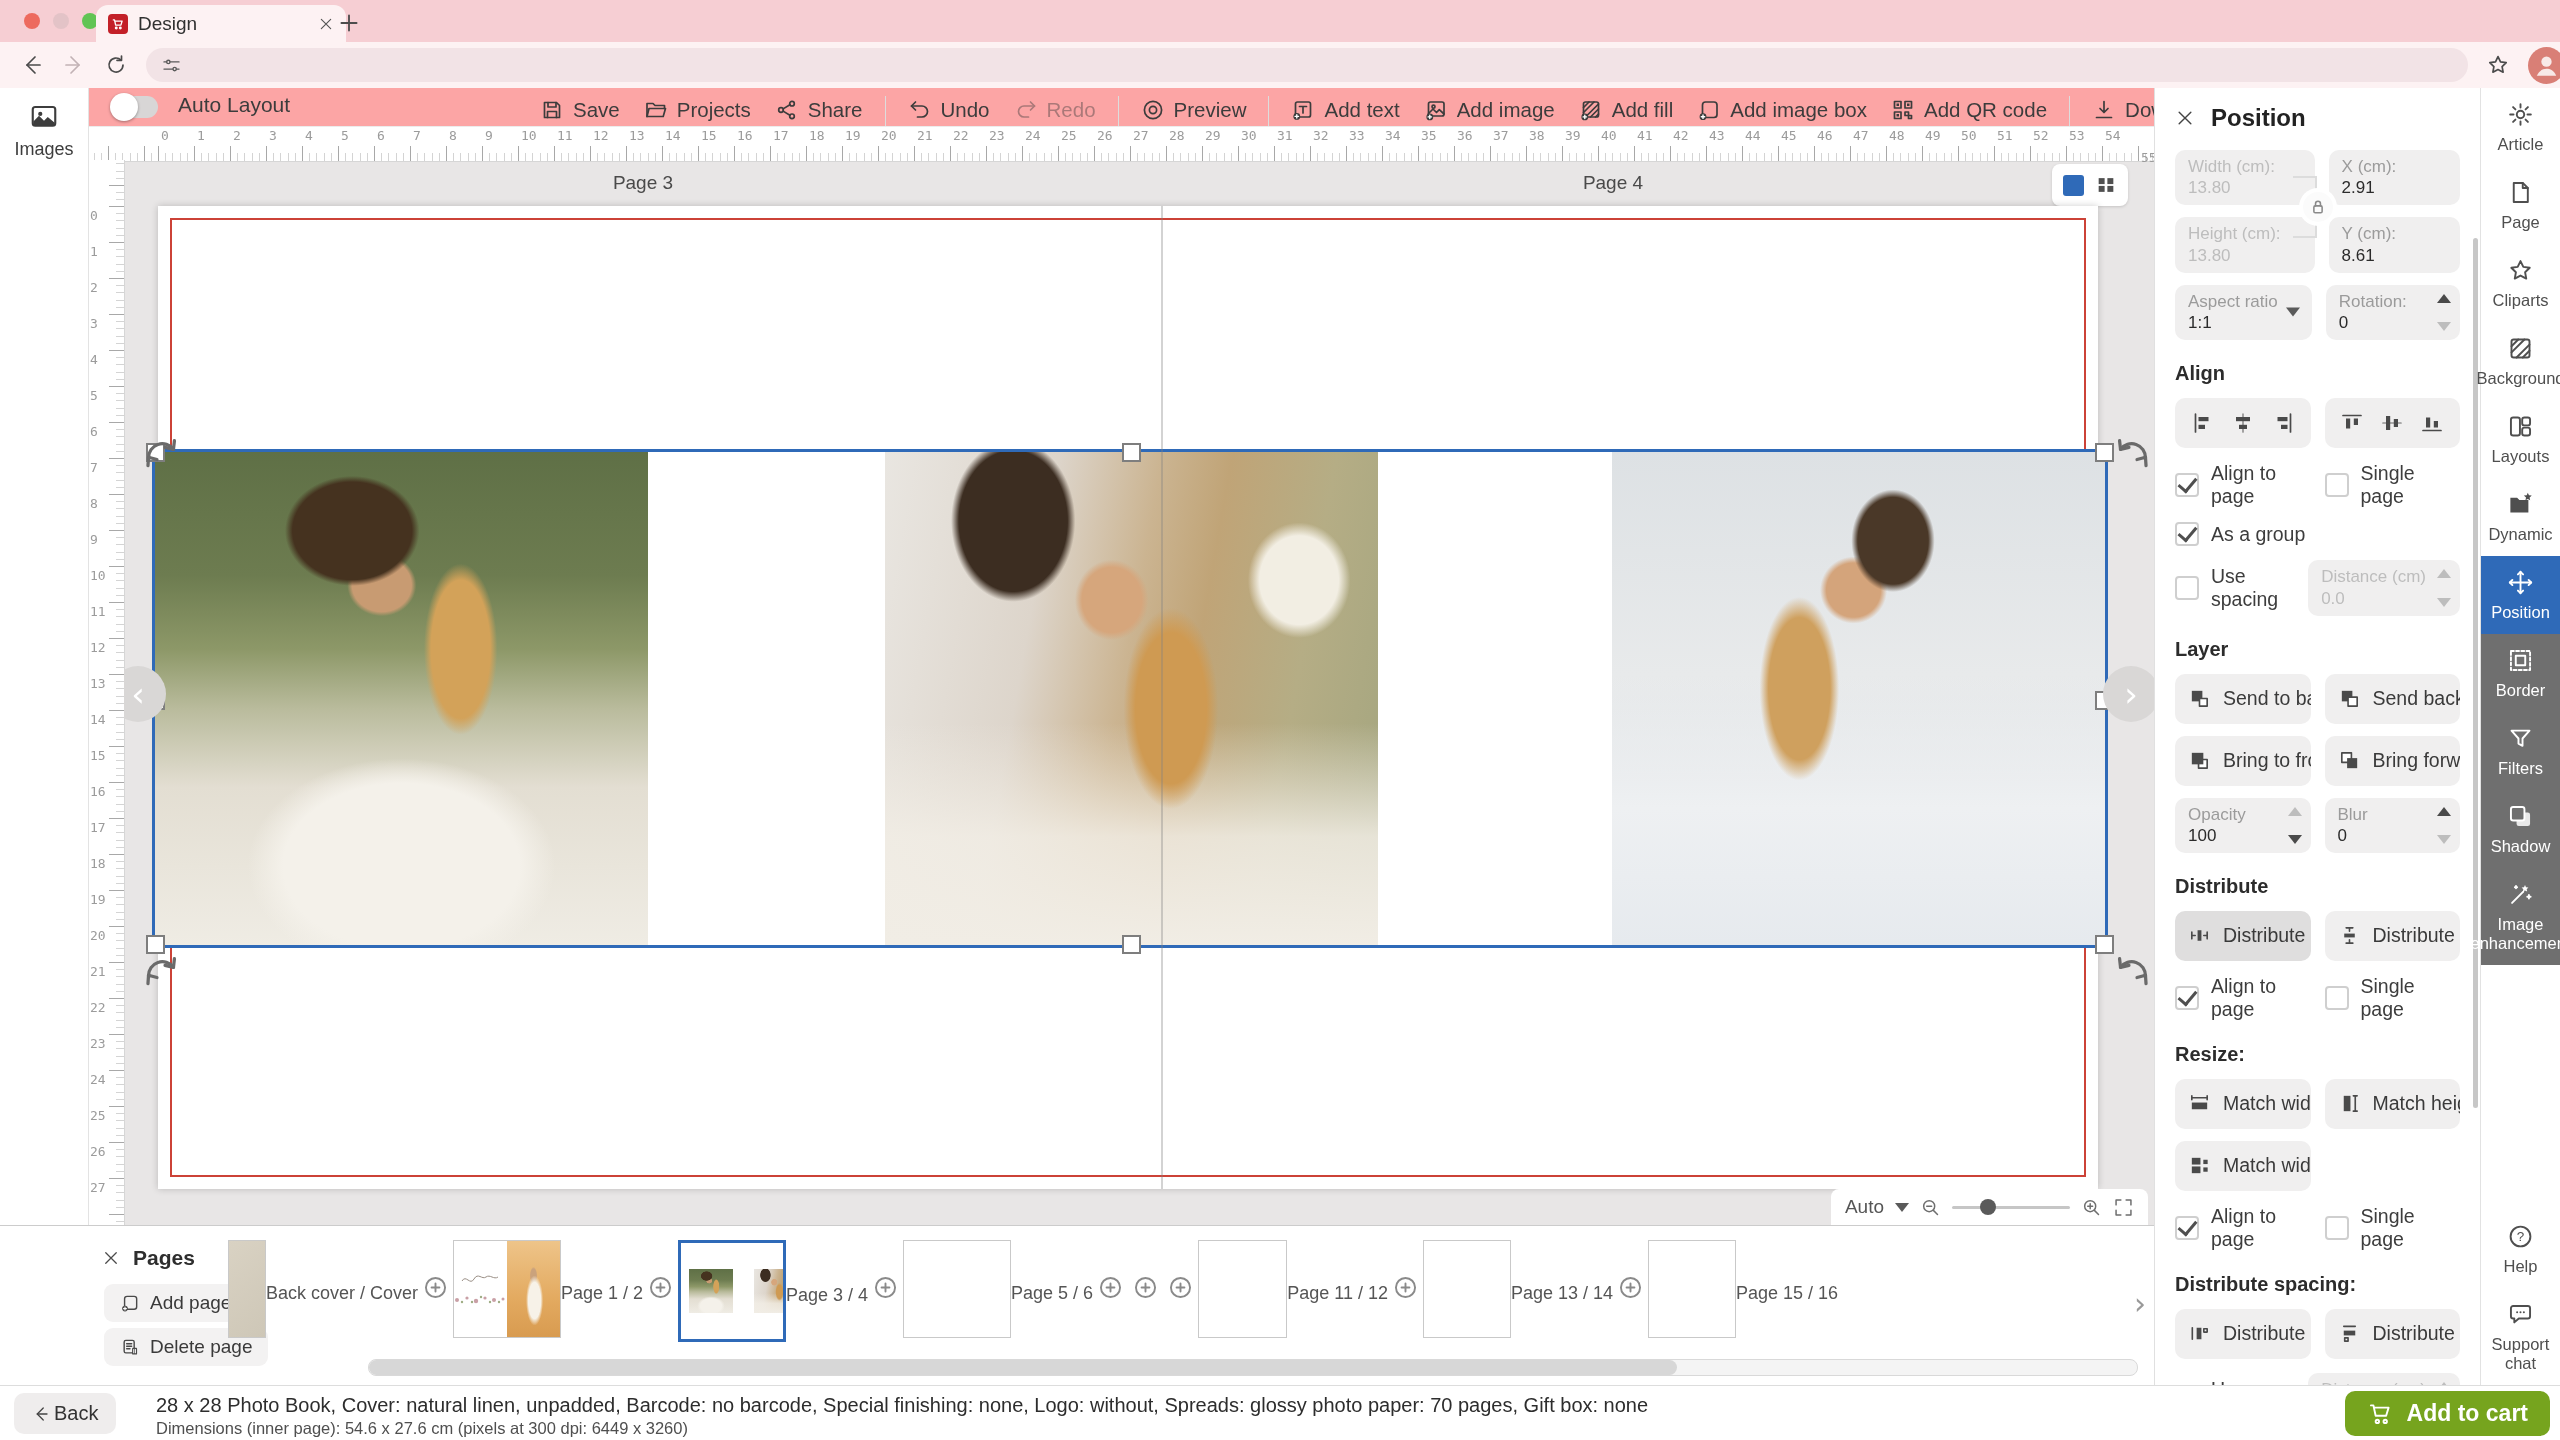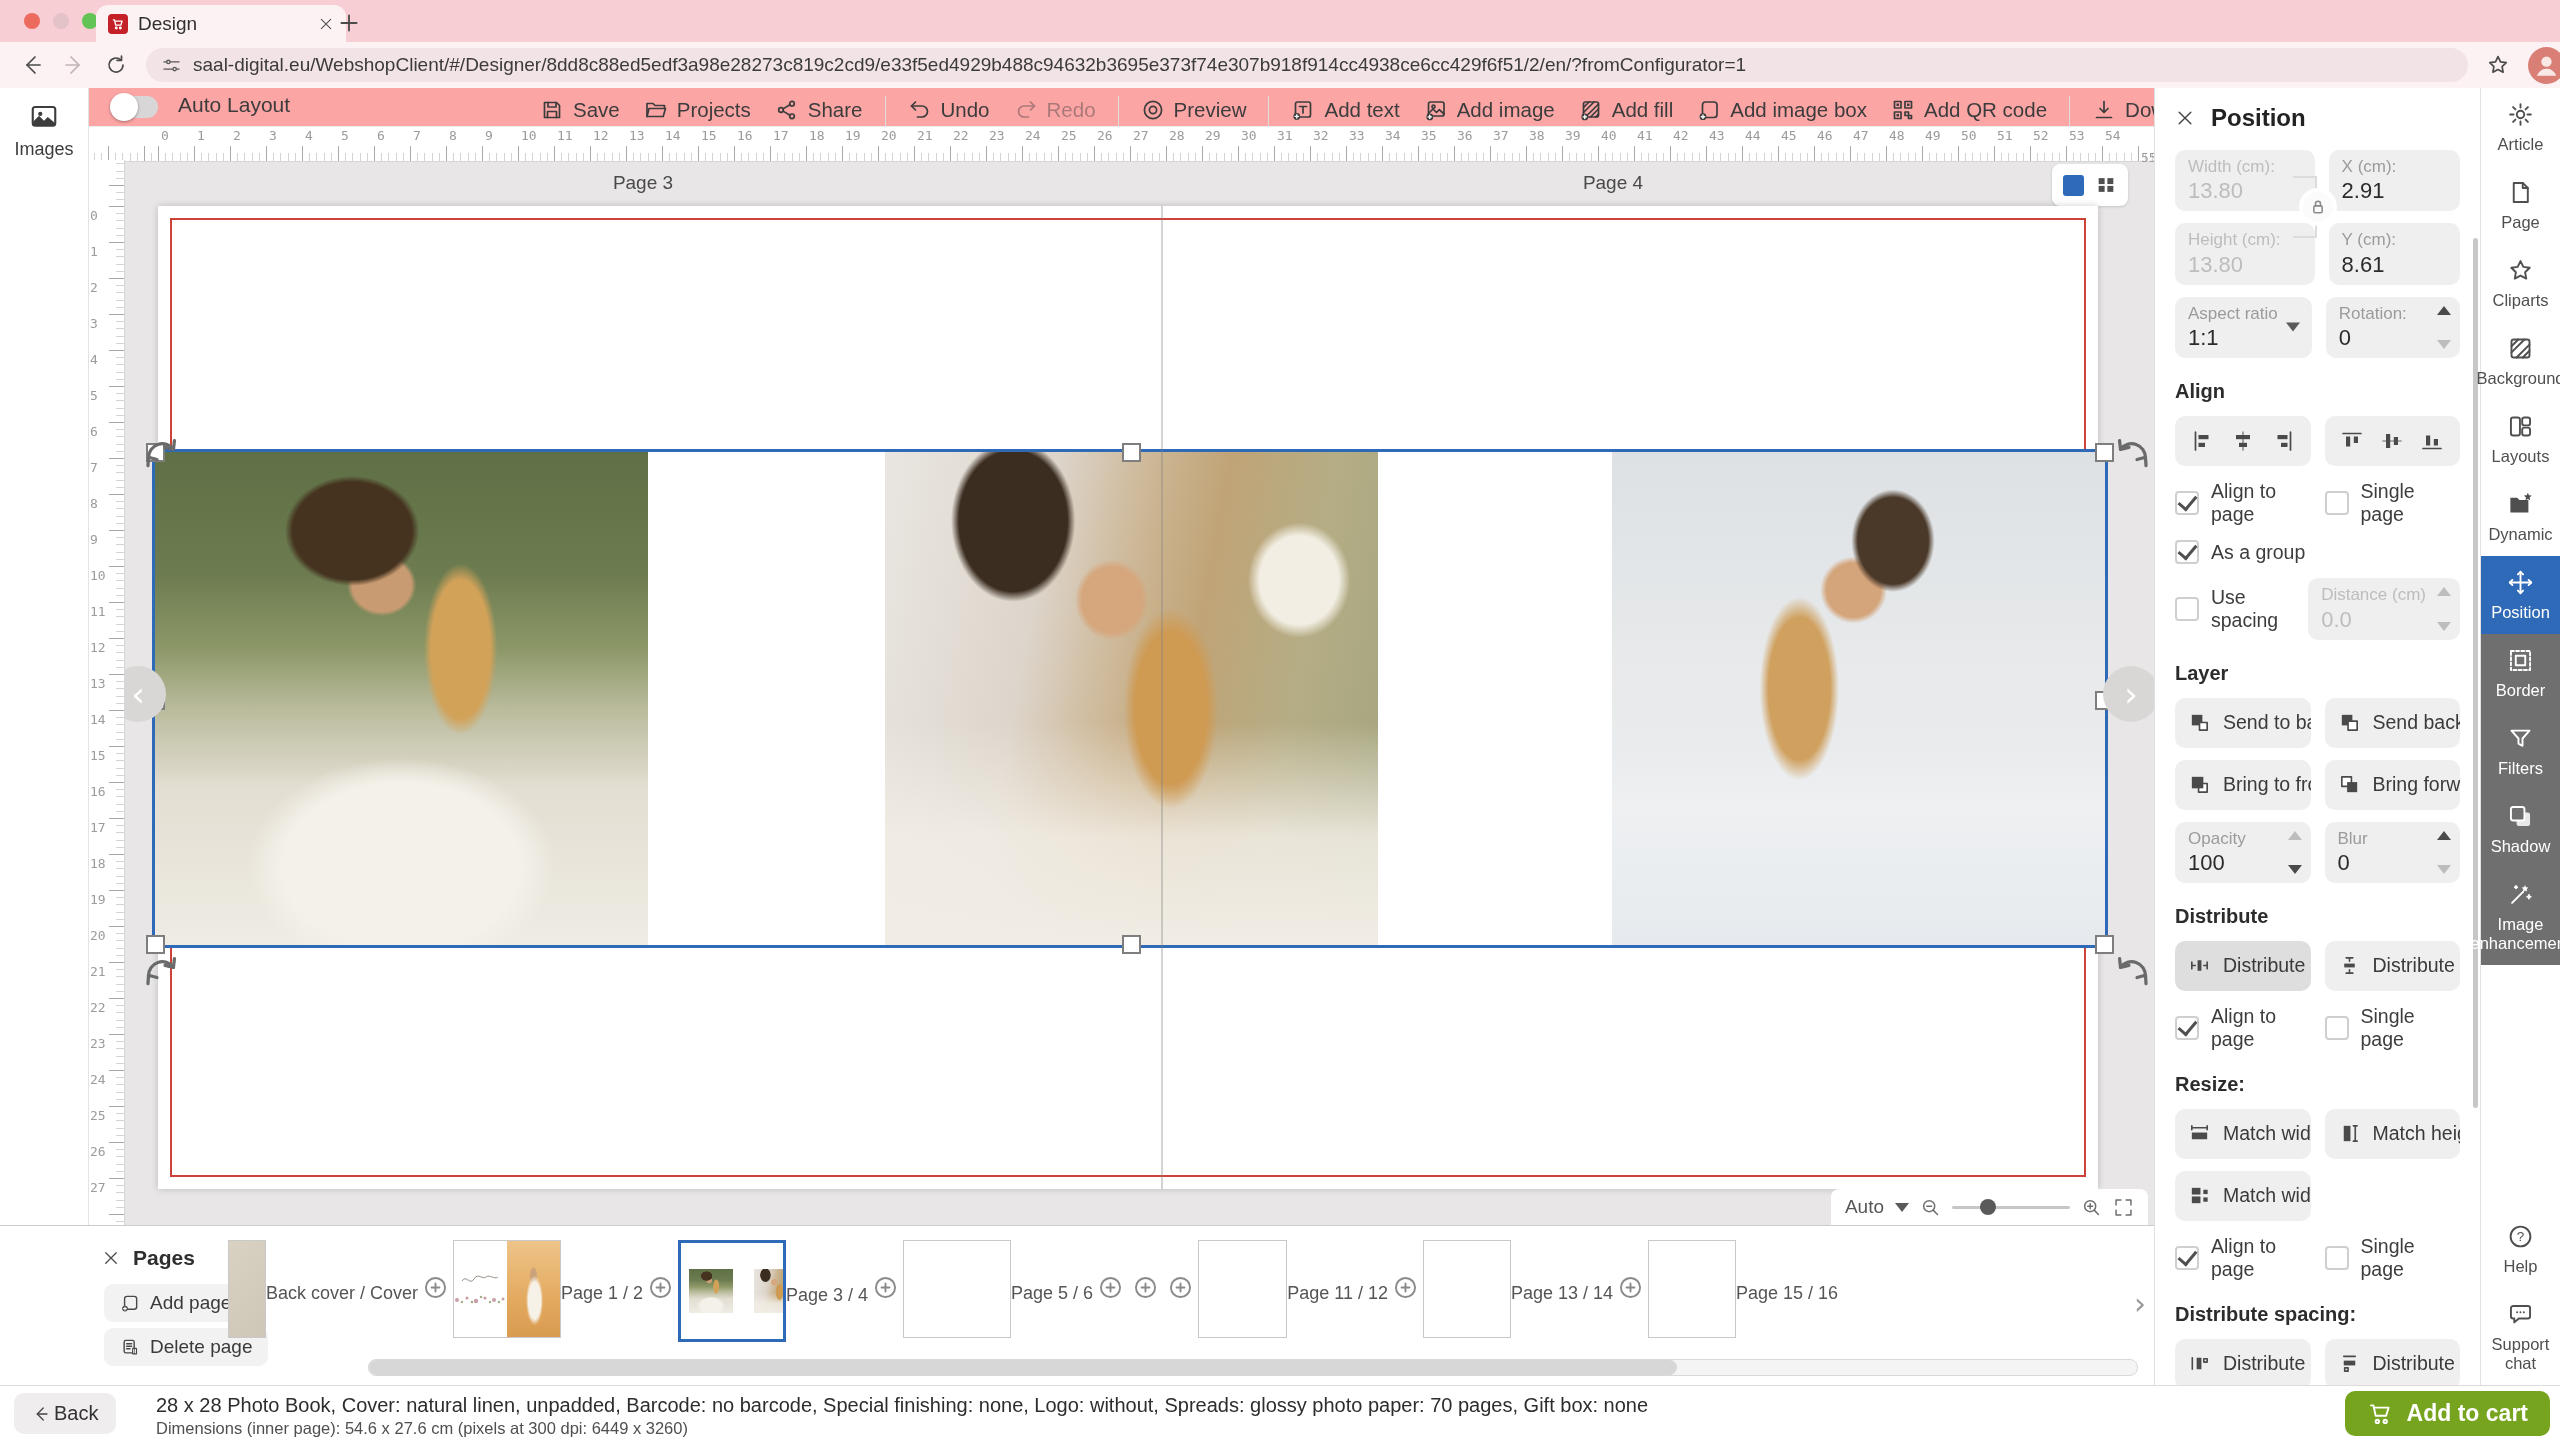--- a/index.html
+++ b/index.html
@@ -158,21 +158,21 @@
   .pospanel{position:absolute;left:2154px;top:88px;width:326px;height:1297px;background:#fff;
             border-left:1px solid #e0e0e0;padding:16px 20px 0 20px;box-sizing:border-box;z-index:4}
   .ppheader{display:flex;align-items:center;gap:16px;margin-bottom:18px}
   .ppheader .ic{width:20px;height:20px;color:#444}
   .pptitle{font-size:24px;font-weight:bold;color:#222}
   .grid2{display:grid;grid-template-columns:1fr 1fr;gap:12px 14px;margin-bottom:12px}
   .col{display:flex;flex-direction:column;gap:12px;position:relative}
   .field{background:#f0efef;border-radius:10px;padding:7px 34px 7px 13px;position:relative;min-height:54px;
          box-sizing:border-box}
   .flabel{font-size:17px;color:#9b9b9b;line-height:1.2;white-space:nowrap}
-  .fvalue{font-size:22px;color:#2b2b2b;margin-top:1px}
+  .fvalue{font-size:17px;color:#2b2b2b;margin-top:1px}
   .field.disabled .flabel,.field.disabled .fvalue{color:#bdbdbd}
   .spin{position:absolute;right:9px;top:9px;bottom:9px;display:flex;flex-direction:column;
         justify-content:space-between;align-items:center}
   .tu{width:0;height:0;border-left:7px solid transparent;border-right:7px solid transparent;
       border-bottom:9px solid #4a4a4a}
   .td{width:0;height:0;border-left:7px solid transparent;border-right:7px solid transparent;
       border-top:9px solid #4a4a4a}
   .tu.lite{border-bottom-color:#bdbdbd}.td.lite{border-top-color:#bdbdbd}
   .dd{position:absolute;right:12px;top:50%;transform:translateY(-50%)}
   .lockbr{position:absolute;left:118px;top:26px;width:22px;height:58px;border-top:2px solid #dcdcdc;
@@ -261,21 +261,20 @@
       </svg>
     </span>
   <div class="urlpill">
     <span class="ic">
         <svg viewBox="0 0 24 24" fill="none" stroke="currentColor" stroke-width="1.7" stroke-linecap="round" stroke-linejoin="round">
           <circle cx="8" cy="7.5" r="2.1"></circle>
           <path d="M2.5 7.5h3.3M10.2 7.5H21.5M2.5 16.5h11.2M18.2 16.5h3.3"></path>
           <circle cx="16" cy="16.5" r="2.1"></circle>
         </svg>
       </span>
-    <span class="urltext">saal-digital.eu/WebshopClient/#/Designer/8dd8c88ed5edf3a98e28273c819c2cd9/e33f5ed4929b488c94632b3695e373f74e307b918f914cc4938ce6cc429f6f51/2/en/?fromConfigurator=1</span>
   </div>
   <span class="ic navic">
       <svg viewBox="0 0 24 24" fill="none" stroke="currentColor" stroke-width="1.7" stroke-linecap="round" stroke-linejoin="round">
         <path d="M12 3.6l2.5 5.2 5.7.8-4.1 4 1 5.6-5.1-2.7-5.1 2.7 1-5.6-4.1-4 5.7-.8z"></path>
       </svg>
     </span>
   <span class="ic avatar">
       <svg viewBox="0 0 24 24" fill="none" stroke="currentColor" stroke-width="1.7" stroke-linecap="round" stroke-linejoin="round">
         <circle cx="12" cy="9" r="4" fill="currentColor" stroke="none"></circle>
         <path d="M4.5 20c1.5-4 4.8-5.4 7.5-5.4s6 1.4 7.5 5.4z" fill="currentColor" stroke="none"></path>

